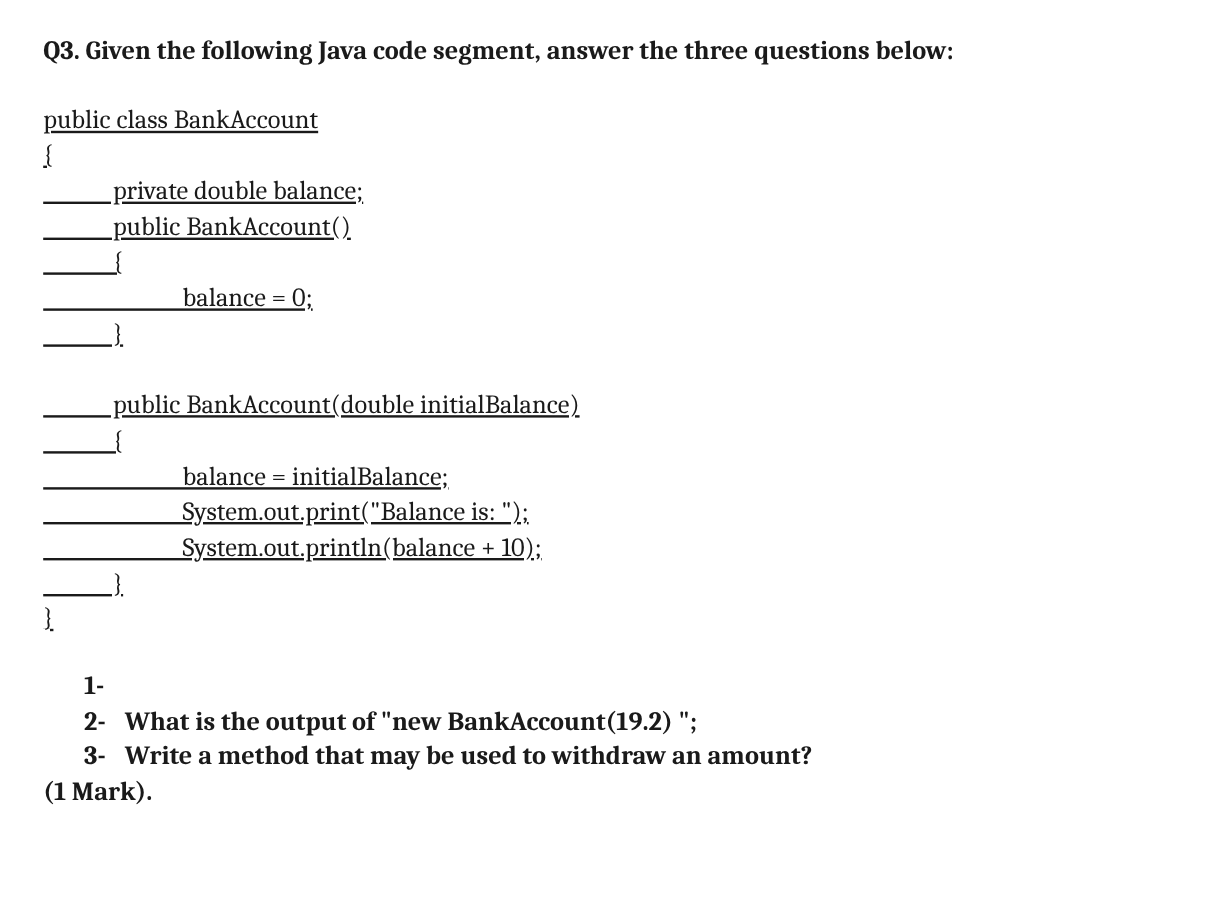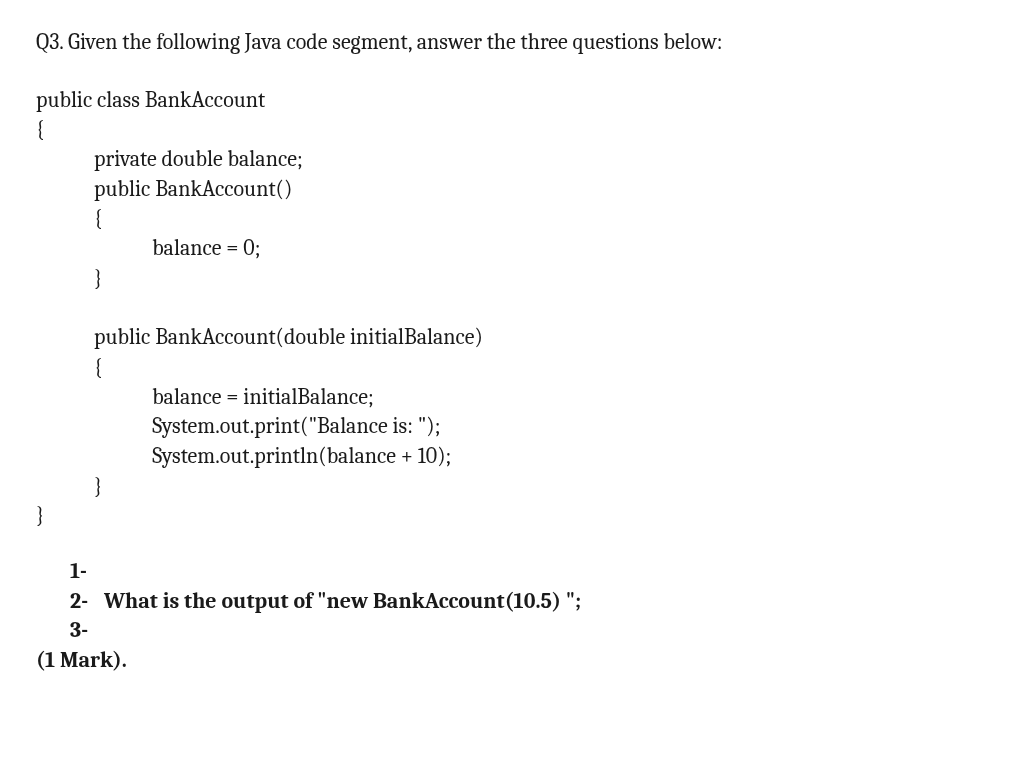--- a/index.html
+++ b/index.html
@@ -7,27 +7,28 @@
     padding: 28px 36px;
     font-family: Cambria, Georgia, "Times New Roman", serif;
     color: #1a1a1a;
     background: #fff;
     width: 1024px;
     box-sizing: border-box;
     font-size: 22px;
     line-height: 1.35;
   }
   .title {
-    font-weight: 400;
+    font-weight: 700;
     margin-bottom: 28px;
   }
   .code {
     white-space: pre;
     font-family: Cambria, Georgia, "Times New Roman", serif;
     margin-bottom: 26px;
+    text-decoration: underline;
   }
   .questions {
     margin-left: 34px;
     font-weight: 700;
     line-height: 1.35;
   }
   .q-line {
     display: flex;
   }
   .q-num {
@@ -58,20 +59,21 @@
                         System.out.println(balance + 10);
             }
 }</div>
 
 <div class="questions">
   <div class="q-line">
     <span class="q-num">1-</span>
   </div>
   <div class="q-line">
     <span class="q-num">2-</span>
-    <span>What is the output of "new BankAccount(10.5) ";</span>
+    <span>What is the output of "new BankAccount(19.2) ";</span>
   </div>
   <div class="q-line">
     <span class="q-num">3-</span>
+    <span>Write a method that may be used to withdraw an amount?</span>
   </div>
 </div>
 
 <div class="mark">(1 Mark).</div>
 
 </body></html>

